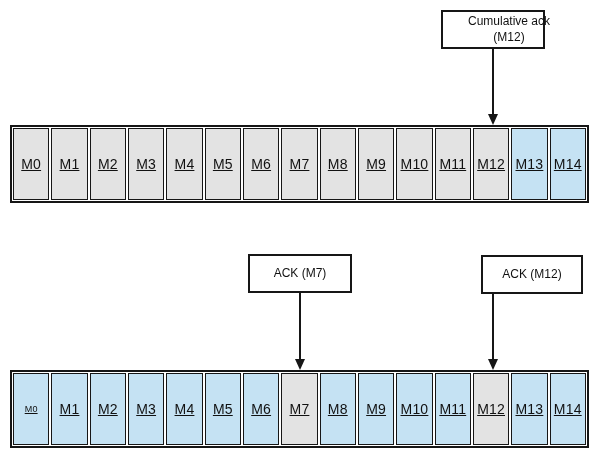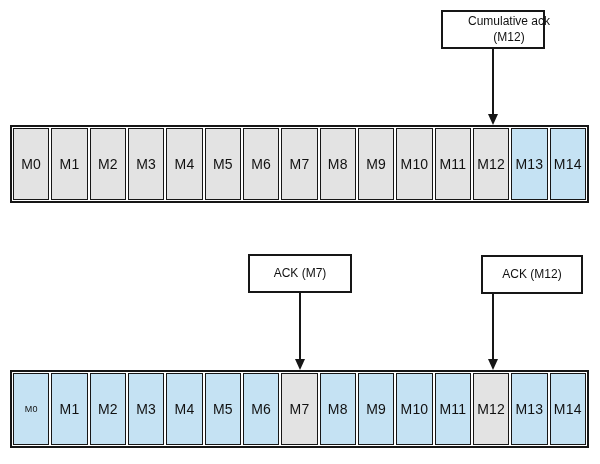--- a/index.html
+++ b/index.html
@@ -72,20 +72,21 @@
   .cell {
     flex: 1 1 0;
     margin: 1px;
     box-sizing: border-box;
     border: 1.5px solid var(--stroke);
     display: flex;
     align-items: center;
     justify-content: center;
     font-size: 14px;
     letter-spacing: 0.2px;
+    text-decoration: underline;
   }
   .cell.acked   { background: var(--acked); }
   .cell.unacked { background: var(--unacked); }
   .cell.small   { font-size: 9px; }
 </style>
 </head>
 <body>
 
 <div class="canvas">
 

